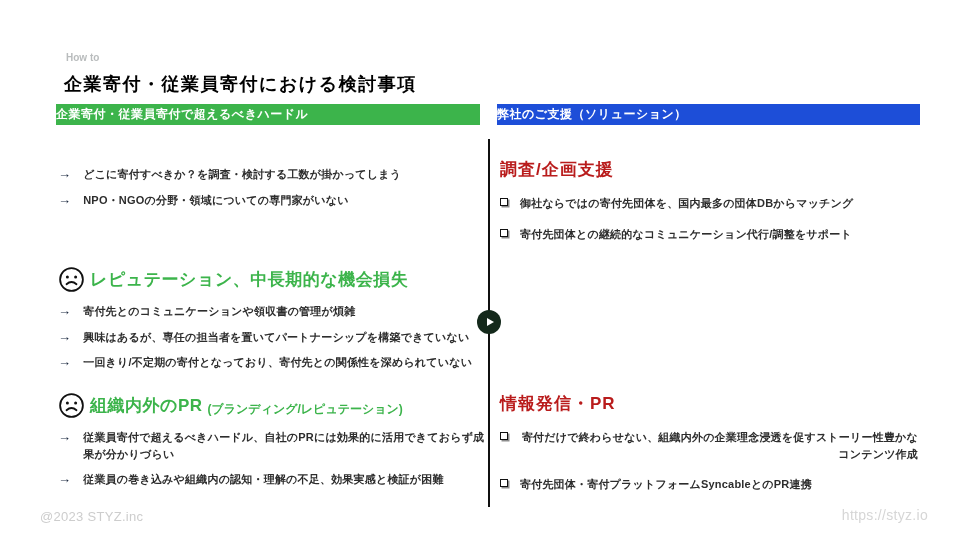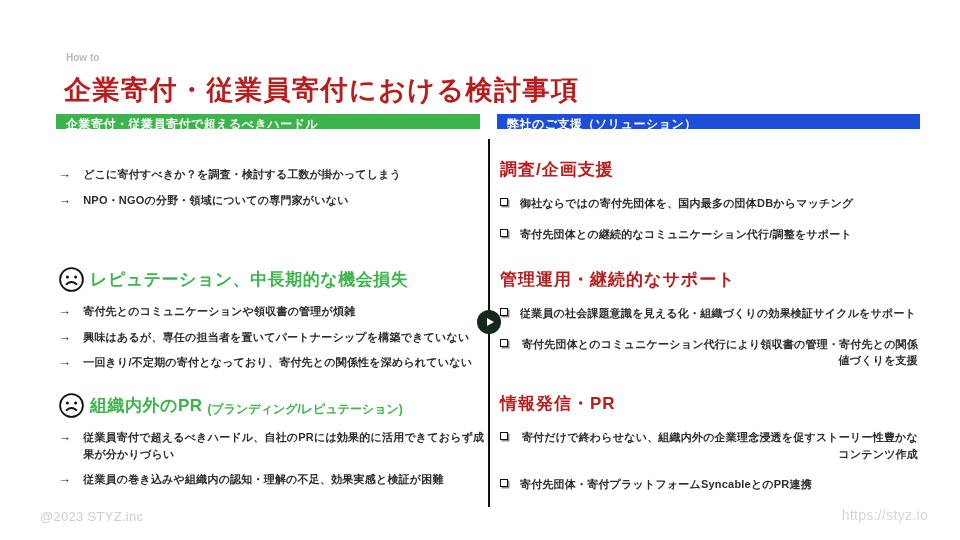--- a/index.html
+++ b/index.html
@@ -1,23 +1,23 @@
 <!DOCTYPE html>
 <html><head>
 <meta charset="utf-8">
 <style>
   * { margin:0; padding:0; box-sizing:border-box; }
   html,body { width:960px; height:540px; }
   body { font-family:"Liberation Sans","DejaVu Sans",sans-serif; background:#fff; }
   .slide { position:relative; width:960px; height:540px; background:#fff; overflow:hidden; }
 
   .kicker { position:absolute; left:66px; top:52px; font-size:10px; font-weight:600; color:#b9bcbd; }
-  .title  { position:absolute; left:64px; top:72px; font-size:27px; font-weight:700; color:#b91c1c; letter-spacing:1.5px; }
+  .title  { position:absolute; left:64px; top:72px; font-size:18px; font-weight:700; color:#000000; letter-spacing:1.5px; }
 
-  .bar { position:absolute; top:114px; height:15px; line-height:21px; color:#fff; font-size:12px; font-weight:700; padding-left:10px; letter-spacing:0.5px; white-space:nowrap; overflow:hidden; }
+  .bar { position:absolute; top:104px; height:21px; line-height:21px; color:#fff; font-size:12px; font-weight:700; letter-spacing:0.5px; white-space:nowrap; overflow:hidden; }
   .bar-left  { left:56px;  width:424px; background:#3cb44b; }
   .bar-right { left:497px; width:423px; background:#1d4ed8; }
 
   .divider { position:absolute; left:488px; top:139px; width:2px; height:368px; background:#101010; }
 
   .play-btn { position:absolute; left:477px; top:310px; width:24px; height:24px; border-radius:50%; background:#14291b; display:flex; align-items:center; justify-content:center; cursor:pointer; }
   .play-tri { width:0; height:0; border-style:solid; border-width:4.5px 0 4.5px 7.5px; border-color:transparent transparent transparent #fff; margin-left:2px; }
 
   .section { position:absolute; }
   .sec-l1 { left:58px;  top:156px; width:422px; }
@@ -129,35 +129,20 @@
         <span class="sq"></span>
         <span>御社ならではの寄付先団体を、国内最多の団体DBからマッチング</span>
       </div>
       <div class="bullet">
         <span class="sq"></span>
         <span>寄付先団体との継続的なコミュニケーション代行/調整をサポート</span>
       </div>
     </div>
   </div>
 
-  <div class="section sec-r2">
-    <div class="sec-head">
-      <span class="t-teal">管理運用・継続的なサポート</span>
-    </div>
-    <div class="bullets bullets-wide">
-      <div class="bullet">
-        <span class="sq"></span>
-        <span>従業員の社会課題意識を見える化・組織づくりの効果検証サイクルをサポート</span>
-      </div>
-      <div class="bullet">
-        <span class="sq"></span>
-        <span>寄付先団体とのコミュニケーション代行により領収書の管理・寄付先との関係値づくりを支援</span>
-      </div>
-    </div>
-  </div>
 
   <div class="section sec-r3">
     <div class="sec-head">
       <span class="t-teal">情報発信・PR</span>
     </div>
     <div class="bullets bullets-wide">
       <div class="bullet">
         <span class="sq"></span>
         <span>寄付だけで終わらせない、組織内外の企業理念浸透を促すストーリー性豊かなコンテンツ作成</span>
       </div>

